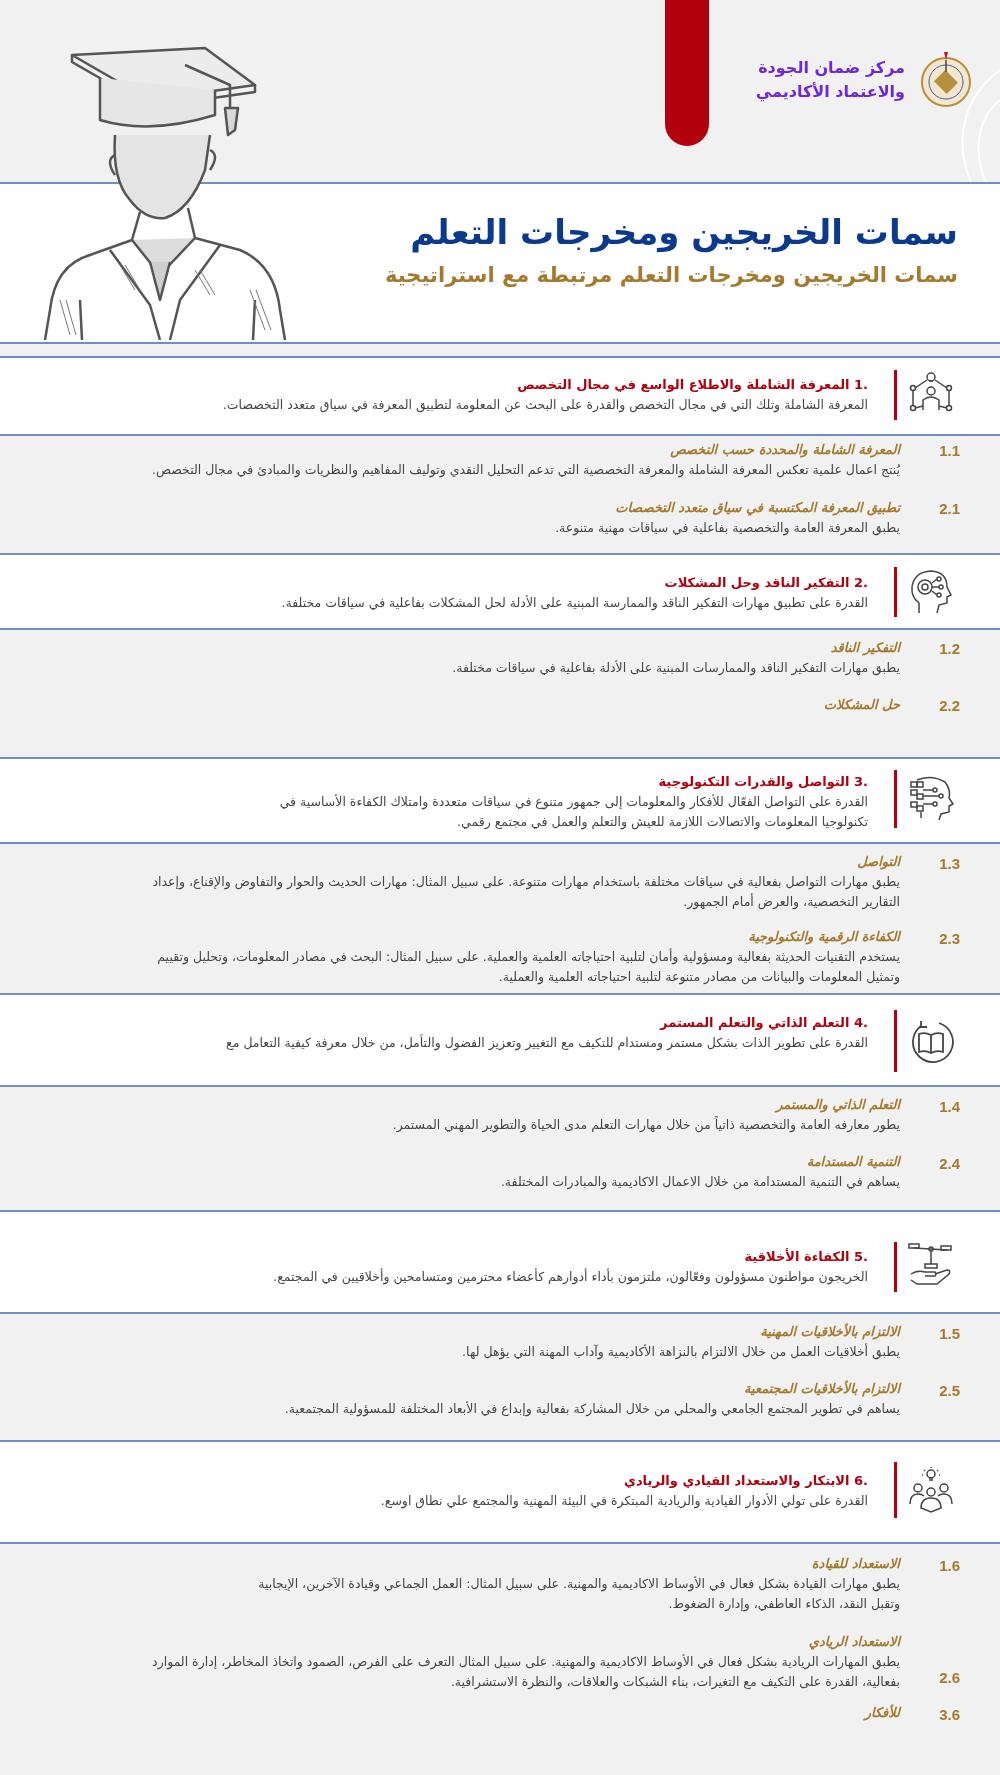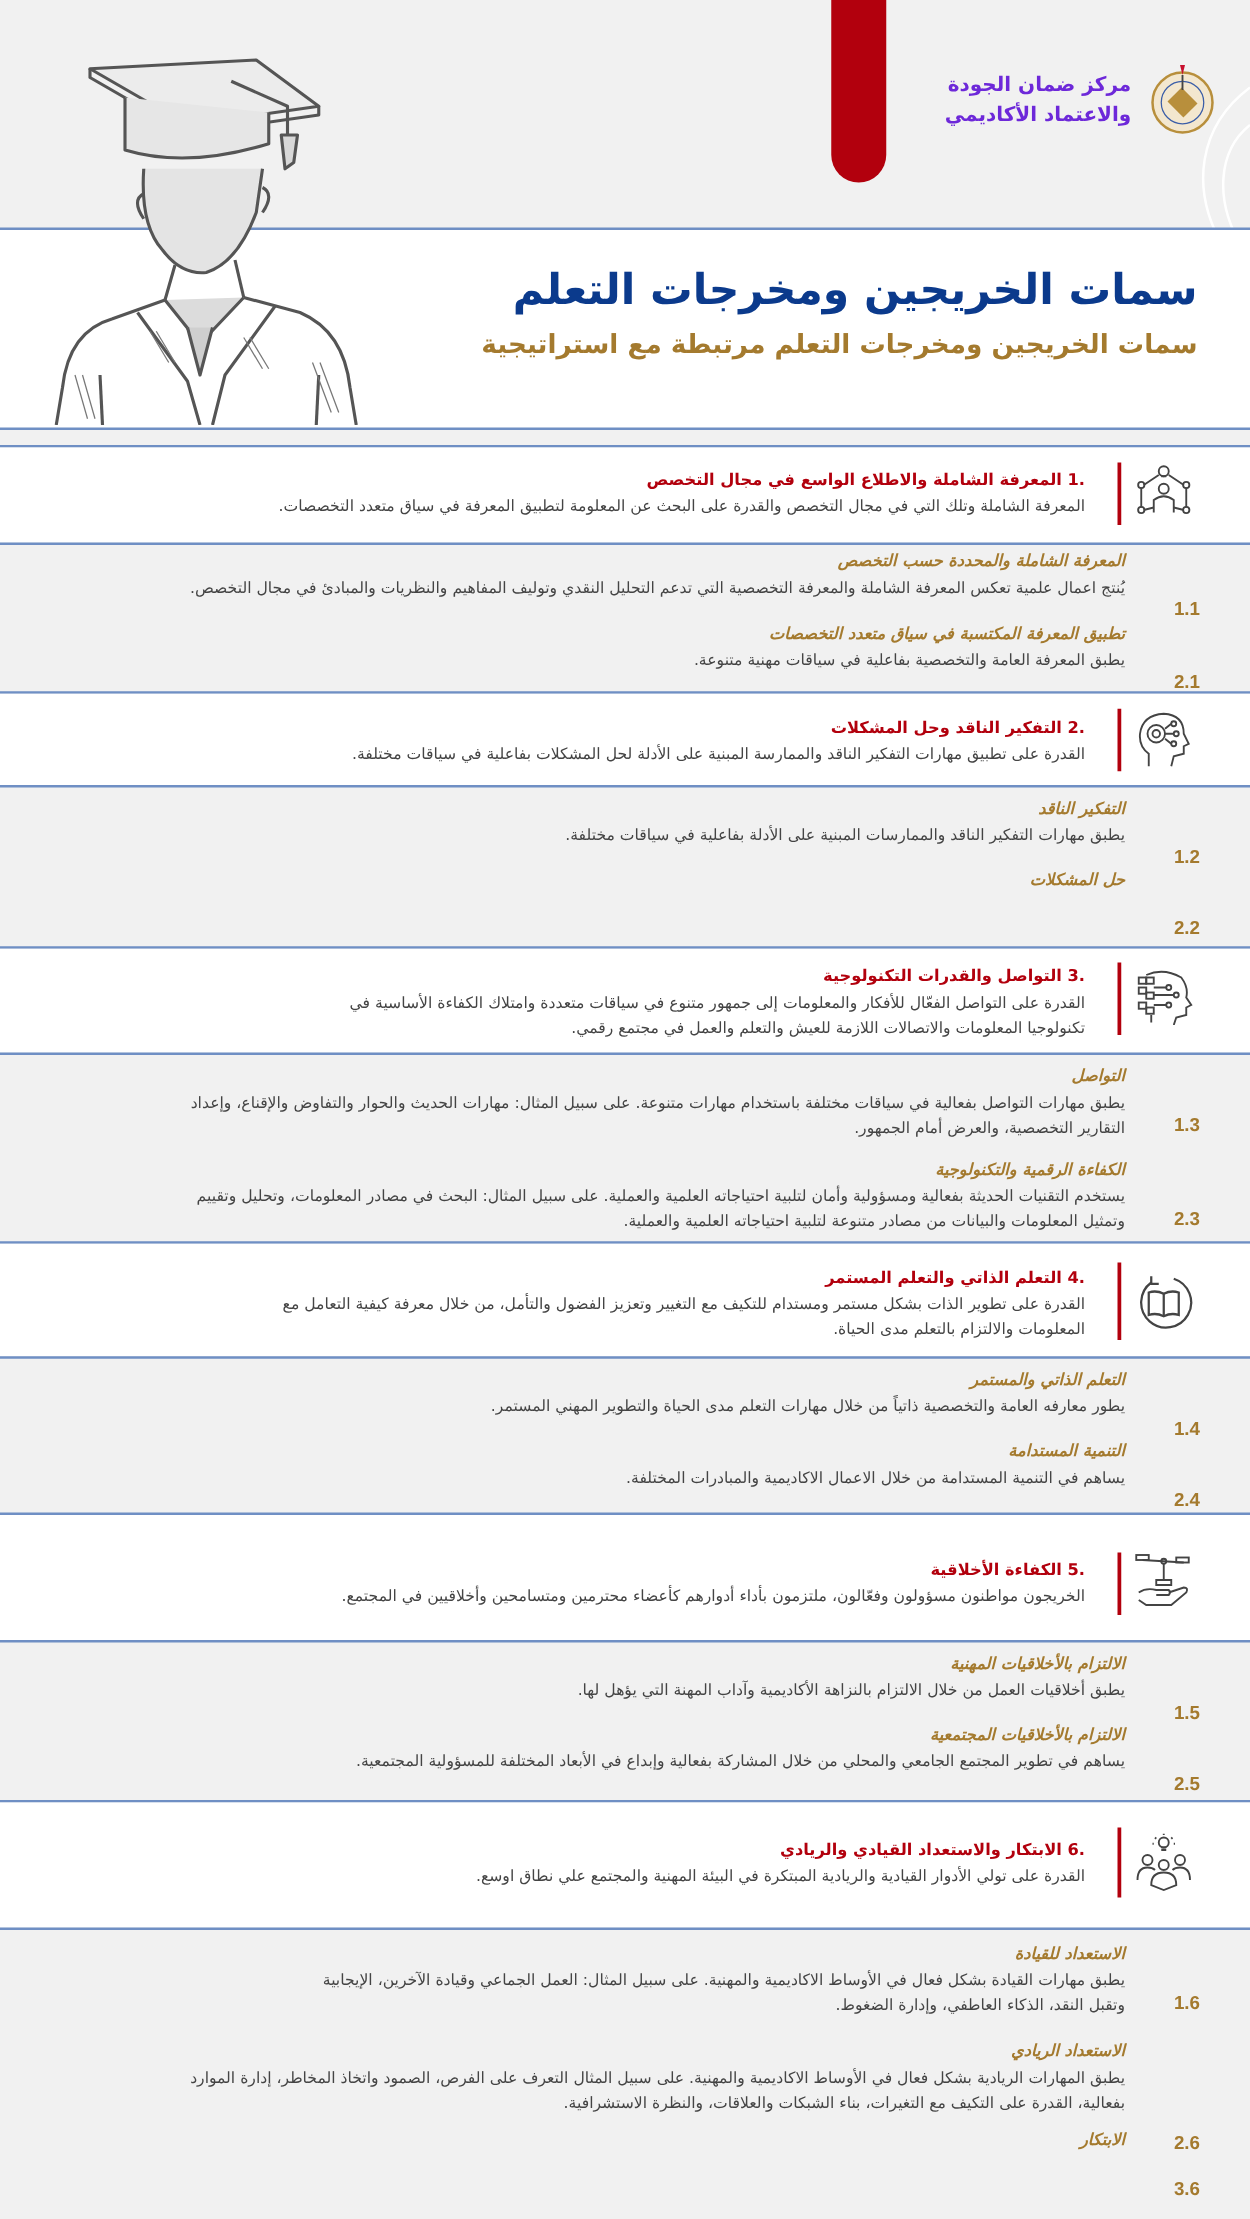--- a/index.html
+++ b/index.html
@@ -44,21 +44,21 @@
   
   .sec-icon { position: absolute; right: 45px; width: 48px; height: 48px; }
   .sec-bar { position: absolute; right: 103px; width: 3px; background: #b2000d; }
   .sec-text { position: absolute; right: 132px; text-align: right; }
   .sec-title { color: #b2000d; font-size: 13px; font-weight: bold; line-height: 20px; }
   .sec-desc { color: #444; font-size: 12.5px; line-height: 20px; }
 
   .sub { position: absolute; right: 100px; text-align: right; }
   .sub-num {
     position: absolute; right: 40px; color: #a47a2e; font-size: 15px; font-weight: bold;
-    font-family: "Liberation Sans", sans-serif; direction: ltr; margin-top: 37px;
+    font-family: "Liberation Sans", sans-serif; direction: ltr;
   }
   .sub-title { color: #a47a2e; font-size: 13px; font-weight: bold; line-height: 20px; font-style: italic; }
   .sub-desc { color: #444; font-size: 12.5px; line-height: 20px; }
 </style>
 </head>
 <body>
 
 <div class="band gray" style="top:0;height:183px;"></div>
 <div class="red-pill"></div>
 
@@ -240,21 +240,20 @@
     <path d="M14 8 A20 20 0 1 0 32 5"></path>
     <path d="M14 3 L14 9 L20 9"></path>
     <path d="M12 16 L12 34 Q18 32 24 35 Q30 32 36 34 L36 16 Q30 14 24 17 Q18 14 12 16 Z"></path>
     <path d="M24 17 L24 35"></path>
   </g>
 </svg>
 <div class="sec-bar" style="top:1010px;height:62px;"></div>
 <div class="sec-text" style="top:1013px;width:820px;">
   <div class="sec-title">.4 التعلم الذاتي والتعلم المستمر</div>
   <div class="sec-desc">القدرة على تطوير الذات بشكل مستمر ومستدام للتكيف مع التغيير وتعزيز الفضول والتأمل، من خلال معرفة كيفية التعامل مع</div>
-  <div class="sec-desc">المعلومات والالتزام بالتعلم مدى الحياة.</div>
 </div>
 <div class="hline" style="top:1085px;"></div>
 
 <div class="sub-num" style="top:1098px;">1.4</div>
 <div class="sub" style="top:1095px;width:880px;">
   <div class="sub-title">التعلم الذاتي والمستمر</div>
   <div class="sub-desc">يطور معارفه العامة والتخصصية ذاتياً من خلال مهارات التعلم مدى الحياة والتطوير المهني المستمر.</div>
 </div>
 <div class="sub-num" style="top:1155px;">2.4</div>
 <div class="sub" style="top:1152px;width:880px;">
@@ -320,14 +319,14 @@
   <div class="sub-desc">وتقبل النقد، الذكاء العاطفي، وإدارة الضغوط.</div>
 </div>
 <div class="sub-num" style="top:1669px;">2.6</div>
 <div class="sub" style="top:1632px;width:880px;">
   <div class="sub-title">الاستعداد الريادي</div>
   <div class="sub-desc">يطبق المهارات الريادية بشكل فعال في الأوساط الاكاديمية والمهنية. على سبيل المثال التعرف على الفرص، الصمود واتخاذ المخاطر، إدارة الموارد</div>
   <div class="sub-desc">بفعالية، القدرة على التكيف مع التغيرات، بناء الشبكات والعلاقات، والنظرة الاستشرافية.</div>
 </div>
 <div class="sub-num" style="top:1706px;">3.6</div>
 <div class="sub" style="top:1703px;width:880px;">
-  <div class="sub-title">الابتكار</div>
+  <div class="sub-title">للأفكار</div>
 </div>
 
 </body></html>

